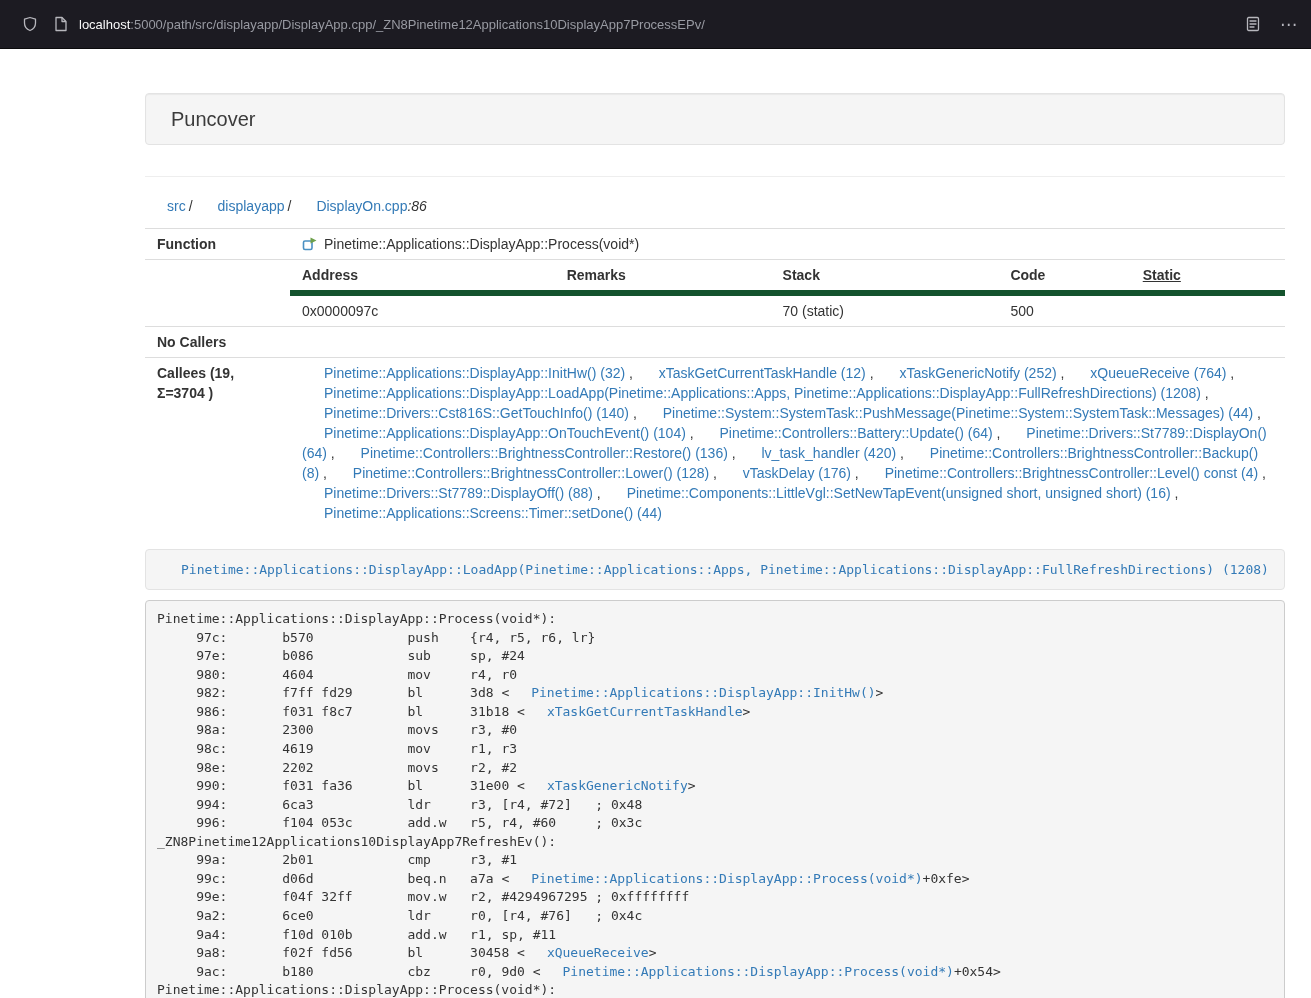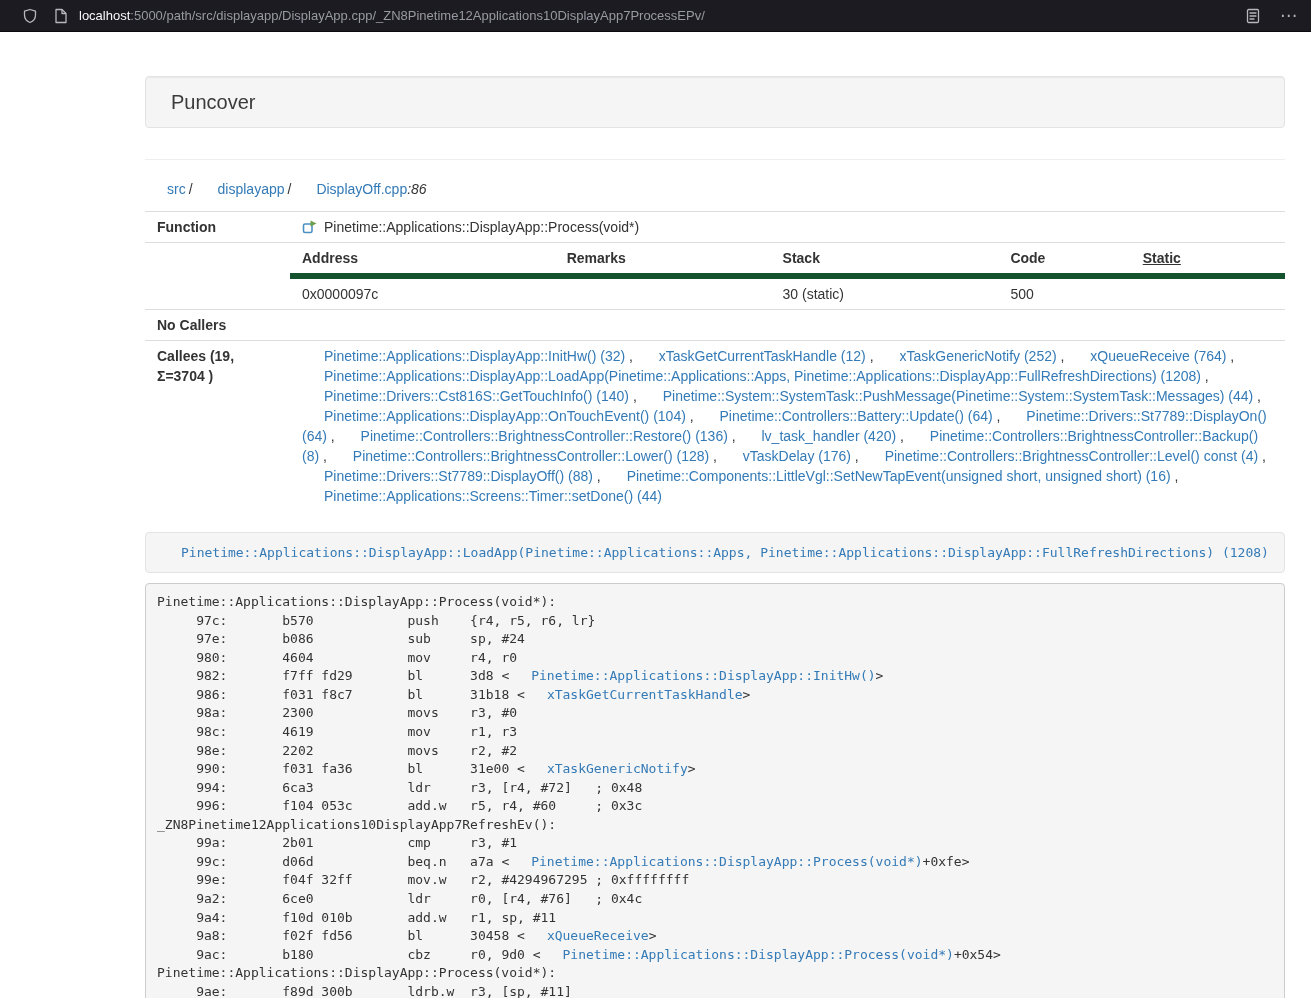--- a/index.html
+++ b/index.html
@@ -8,21 +8,21 @@
     width: 1311px; height: 998px; overflow: hidden;
     background: #ffffff;
     font-family: "Liberation Sans", sans-serif;
     font-size: 14px; color: #333;
   }
   a { text-decoration: none; }
   .lnk, a { color: #337ab7; cursor: pointer; margin-left: 22px; }
 
   
   .topbar {
-    height: 32px; background: #1c1b22; border-bottom: 1px solid #0b0b0d;
+    height: 49px; background: #1c1b22; border-bottom: 1px solid #0b0b0d;
     display: flex; align-items: center; padding: 0 14px 0 22px;
   }
   .tb-icon { display: inline-flex; align-items: center; flex: 0 0 auto; }
   .tb-icon + .tb-icon { margin-left: 16px; }
   .urlbar {
     margin-left: 11px; font-size: 13px; white-space: nowrap; overflow: hidden;
     flex: 1 1 auto;
   }
   .urlbar .host { color: #f9f9fa; }
   .urlbar .path { color: #989aa2; }
@@ -124,21 +124,21 @@
 
 <div class="container">
 
   <div class="page-header">
     <h1>Puncover</h1>
   </div>
 
   <hr class="divider">
 
   <p class="breadcrumb">
-    <a>src</a><span class="sep">/</span><a>displayapp</a><span class="sep">/</span><a>DisplayOff.cpp</a><span class="linenum">:86</span>
+    <a>src</a><span class="sep">/</span><a>displayapp</a><span class="sep">/</span><a>DisplayOn.cpp</a><span class="linenum">:86</span>
   </p>
 
   <table class="main-table">
     <tbody>
       <tr>
         <th class="rowhead">Function</th>
         <td>
           <span class="fn-icon">
             <svg width="16" height="16" viewBox="0 0 16 16">
               <rect x="1.5" y="5" width="8.5" height="8.5" rx="1.5" fill="none" stroke="#4a90c2" stroke-width="1.6"></rect>
@@ -155,21 +155,21 @@
               <tr>
                 <th class="col-address">Address</th>
                 <th class="col-remarks">Remarks</th>
                 <th class="col-stack">Stack</th>
                 <th class="col-code">Code</th>
                 <th class="col-static">Static</th>
               </tr>
               <tr>
                 <td>0x0000097c</td>
                 <td></td>
-                <td>30 (static)</td>
+                <td>70 (static)</td>
                 <td>500</td>
                 <td></td>
               </tr>
             </tbody>
           </table>
         </td>
       </tr>
       <tr>
         <th class="rowhead">No Callers</th>
         <td></td>

